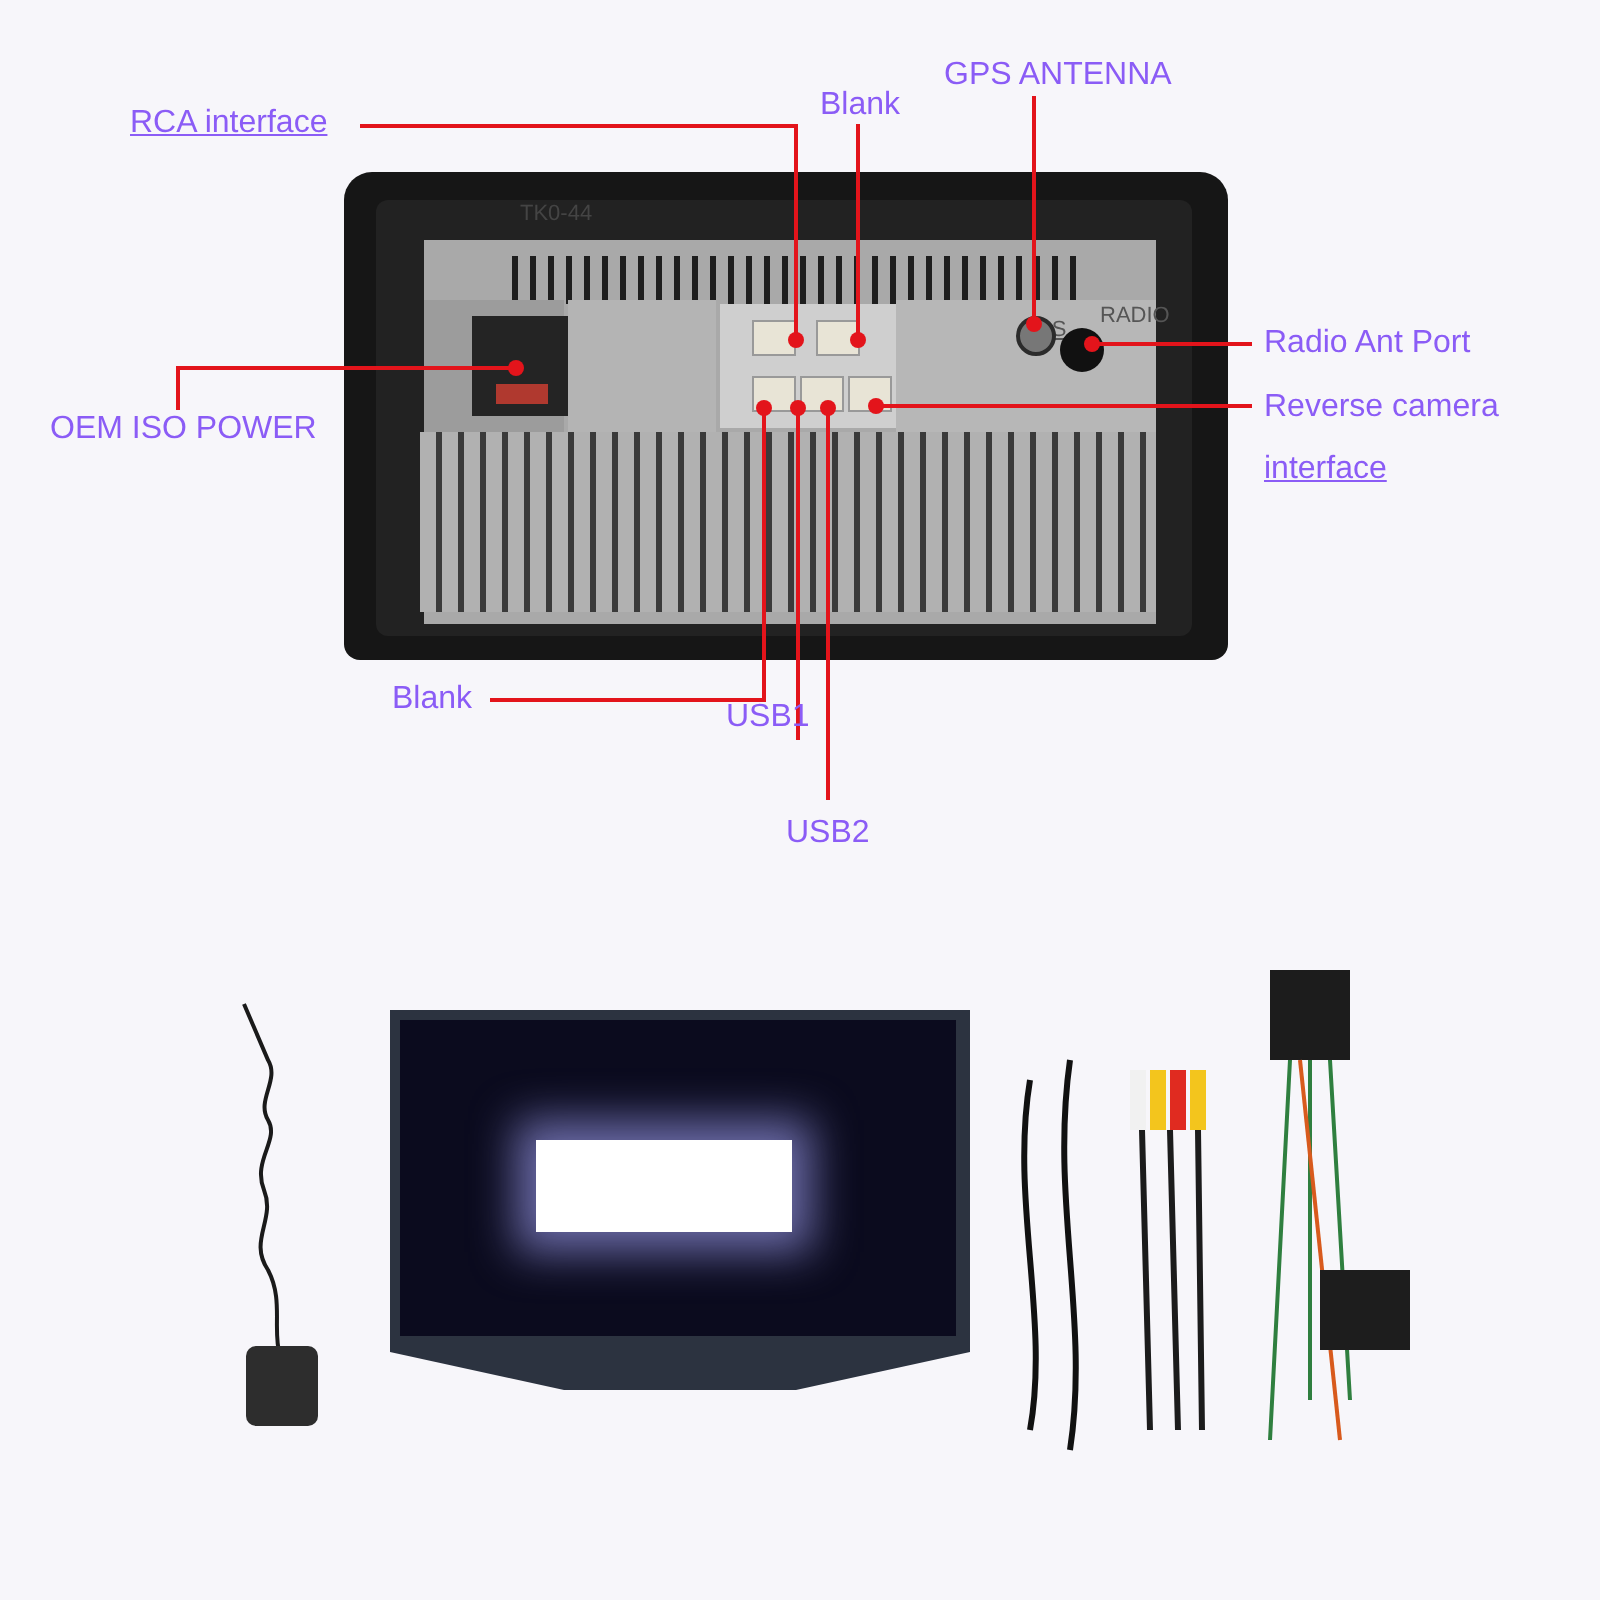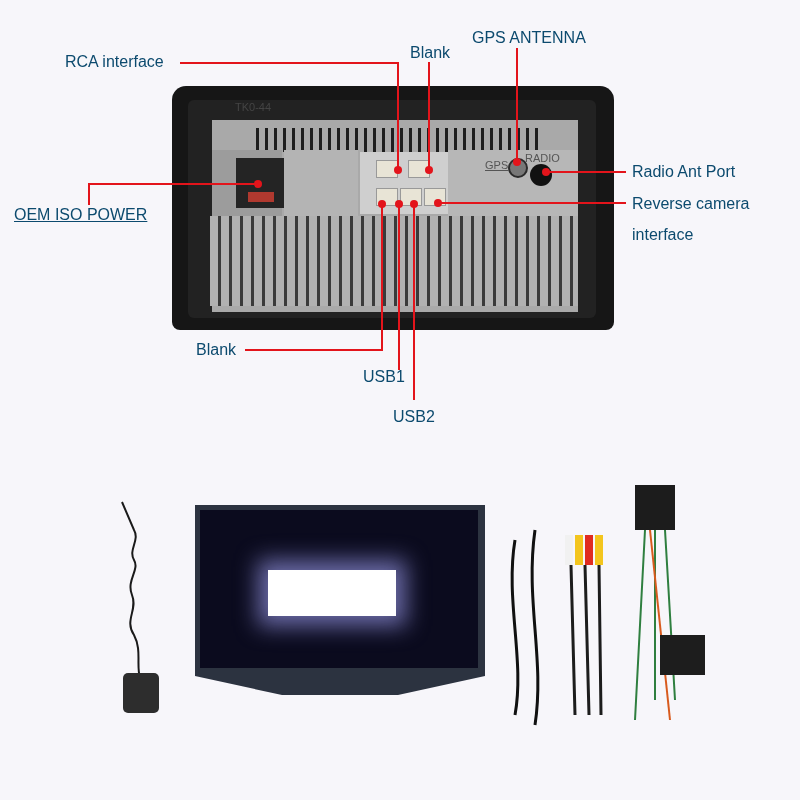--- a/index.html
+++ b/index.html
@@ -1,19 +1,19 @@
 <!DOCTYPE html>
 <html><head>
 <meta charset="utf-8">
 <style>
   html, body { margin:0; padding:0; }
   body { width:800px; height:800px; background:#f7f6fa; position:relative; overflow:hidden;
          font-family:"Liberation Sans", sans-serif; }
   .abs { position:absolute; }
-  .lbl { position:absolute; color:#0c4a6e; font-size:16px; white-space:nowrap; line-height:1; }
+  .lbl { position:absolute; color:#8b5cf6; font-size:16px; white-space:nowrap; line-height:1; }
   .ln { position:absolute; background:#e3141b; }
   .dot { position:absolute; width:8px; height:8px; border-radius:50%; background:#e3141b; }
 
   
   .bezel { left:172px; top:86px; width:442px; height:244px; background:#161616; border-radius:14px 14px 8px 8px; }
   .bezel-inner { left:188px; top:100px; width:408px; height:218px; background:#222; border-radius:6px; }
   .chassis { left:212px; top:120px; width:366px; height:192px; background:#a9a9a9; }
   .slots { left:250px; top:128px; width:290px; height:24px;
            background:repeating-linear-gradient(90deg,#a9a9a9 0 6px,#1e1e1e 6px 9px); }
   .iso-plate { left:212px; top:150px; width:70px; height:66px; background:#9c9c9c; }
@@ -21,21 +21,21 @@
   .fuse { left:248px; top:192px; width:26px; height:10px; background:#b0392f; }
   .mid-plate { left:284px; top:150px; width:74px; height:66px; background:#b4b4b4; }
   .conn-area { left:360px; top:152px; width:90px; height:62px; background:#cfcfcf; }
   .conn { position:absolute; width:20px; height:16px; background:#e8e4d6; border:1px solid #999; }
   .ant-plate { left:448px; top:150px; width:130px; height:110px; background:#b7b7b7; }
   .fins { left:210px; top:216px; width:368px; height:90px;
           background:repeating-linear-gradient(90deg,#b1b1b1 0 8px,#3a3a3a 8px 11px); }
   .gps-port { left:508px; top:158px; width:16px; height:16px; border-radius:50%; background:#777; border:2px solid #2b2b2b; }
   .radio-port { left:530px; top:164px; width:22px; height:22px; border-radius:50%; background:#111; }
   .port2 { left:552px; top:244px; width:18px; height:18px; border-radius:50%; background:#111; }
-  .marking { position:absolute; font-size:11px; color:#555; }
+  .marking { position:absolute; font-size:11px; color:#555;margin-left:25px; }
 
   
   .gps-cable { left:120px; top:500px; width:40px; height:180px; }
   .gps-puck { left:123px; top:673px; width:36px; height:40px; background:#2d2d2d; border-radius:5px; }
   .screen-outer { left:195px; top:505px; width:290px; height:190px; background:#2c3340;
                   clip-path:polygon(0 0,100% 0,100% 90%,70% 100%,30% 100%,0 90%); }
   .screen { left:200px; top:510px; width:278px; height:158px; background:#0b0b1e; }
   .screen-glow { left:268px; top:570px; width:128px; height:46px; background:#fff; box-shadow:0 0 22px 10px #6b6ba7; }
   .cables { left:505px; top:480px; width:220px; height:250px; }
 </style>
@@ -89,29 +89,29 @@
 <div class="ln" style="left:381px;top:204px;width:2px;height:146px;"></div>
 <div class="ln" style="left:245px;top:349px;width:138px;height:2px;"></div>
 <div class="dot" style="left:378px;top:200px;"></div>
 
 <div class="ln" style="left:398px;top:204px;width:2px;height:166px;"></div>
 <div class="dot" style="left:395px;top:200px;"></div>
 
 <div class="ln" style="left:413px;top:204px;width:2px;height:196px;"></div>
 <div class="dot" style="left:410px;top:200px;"></div>
 
-<span class="lbl" style="left:65px;top:54px;">RCA interface</span>
+<span class="lbl" style="left:65px;top:54px;text-decoration:underline;">RCA interface</span>
 <span class="lbl" style="left:410px;top:45px;">Blank</span>
 <span class="lbl" style="left:472px;top:30px;">GPS ANTENNA</span>
 <span class="lbl" style="left:632px;top:164px;">Radio Ant Port</span>
-<span class="lbl" style="left:14px;top:207px;text-decoration:underline;">OEM ISO POWER</span>
+<span class="lbl" style="left:25px;top:207px;">OEM ISO POWER</span>
 <span class="lbl" style="left:632px;top:196px;text-align:center;">Reverse camera</span>
-<span class="lbl" style="left:632px;top:227px;">interface</span>
+<span class="lbl" style="left:632px;top:227px;text-decoration:underline;">interface</span>
 <span class="lbl" style="left:196px;top:342px;">Blank</span>
-<span class="lbl" style="left:363px;top:369px;">USB1</span>
+<span class="lbl" style="left:363px;top:351px;">USB1</span>
 <span class="lbl" style="left:393px;top:409px;">USB2</span>
 
 <svg class="abs gps-cable" viewBox="0 0 40 180">
   <path d="M2 2 L14 30 C20 40 8 50 14 60 C20 70 6 80 12 95 C18 110 4 120 14 135 C22 150 16 165 20 178" stroke="#1a1a1a" stroke-width="2" fill="none"></path>
 </svg>
 <div class="abs gps-puck"></div>
 
 <div class="abs screen-outer"></div>
 <div class="abs screen"></div>
 <div class="abs screen-glow"></div>

